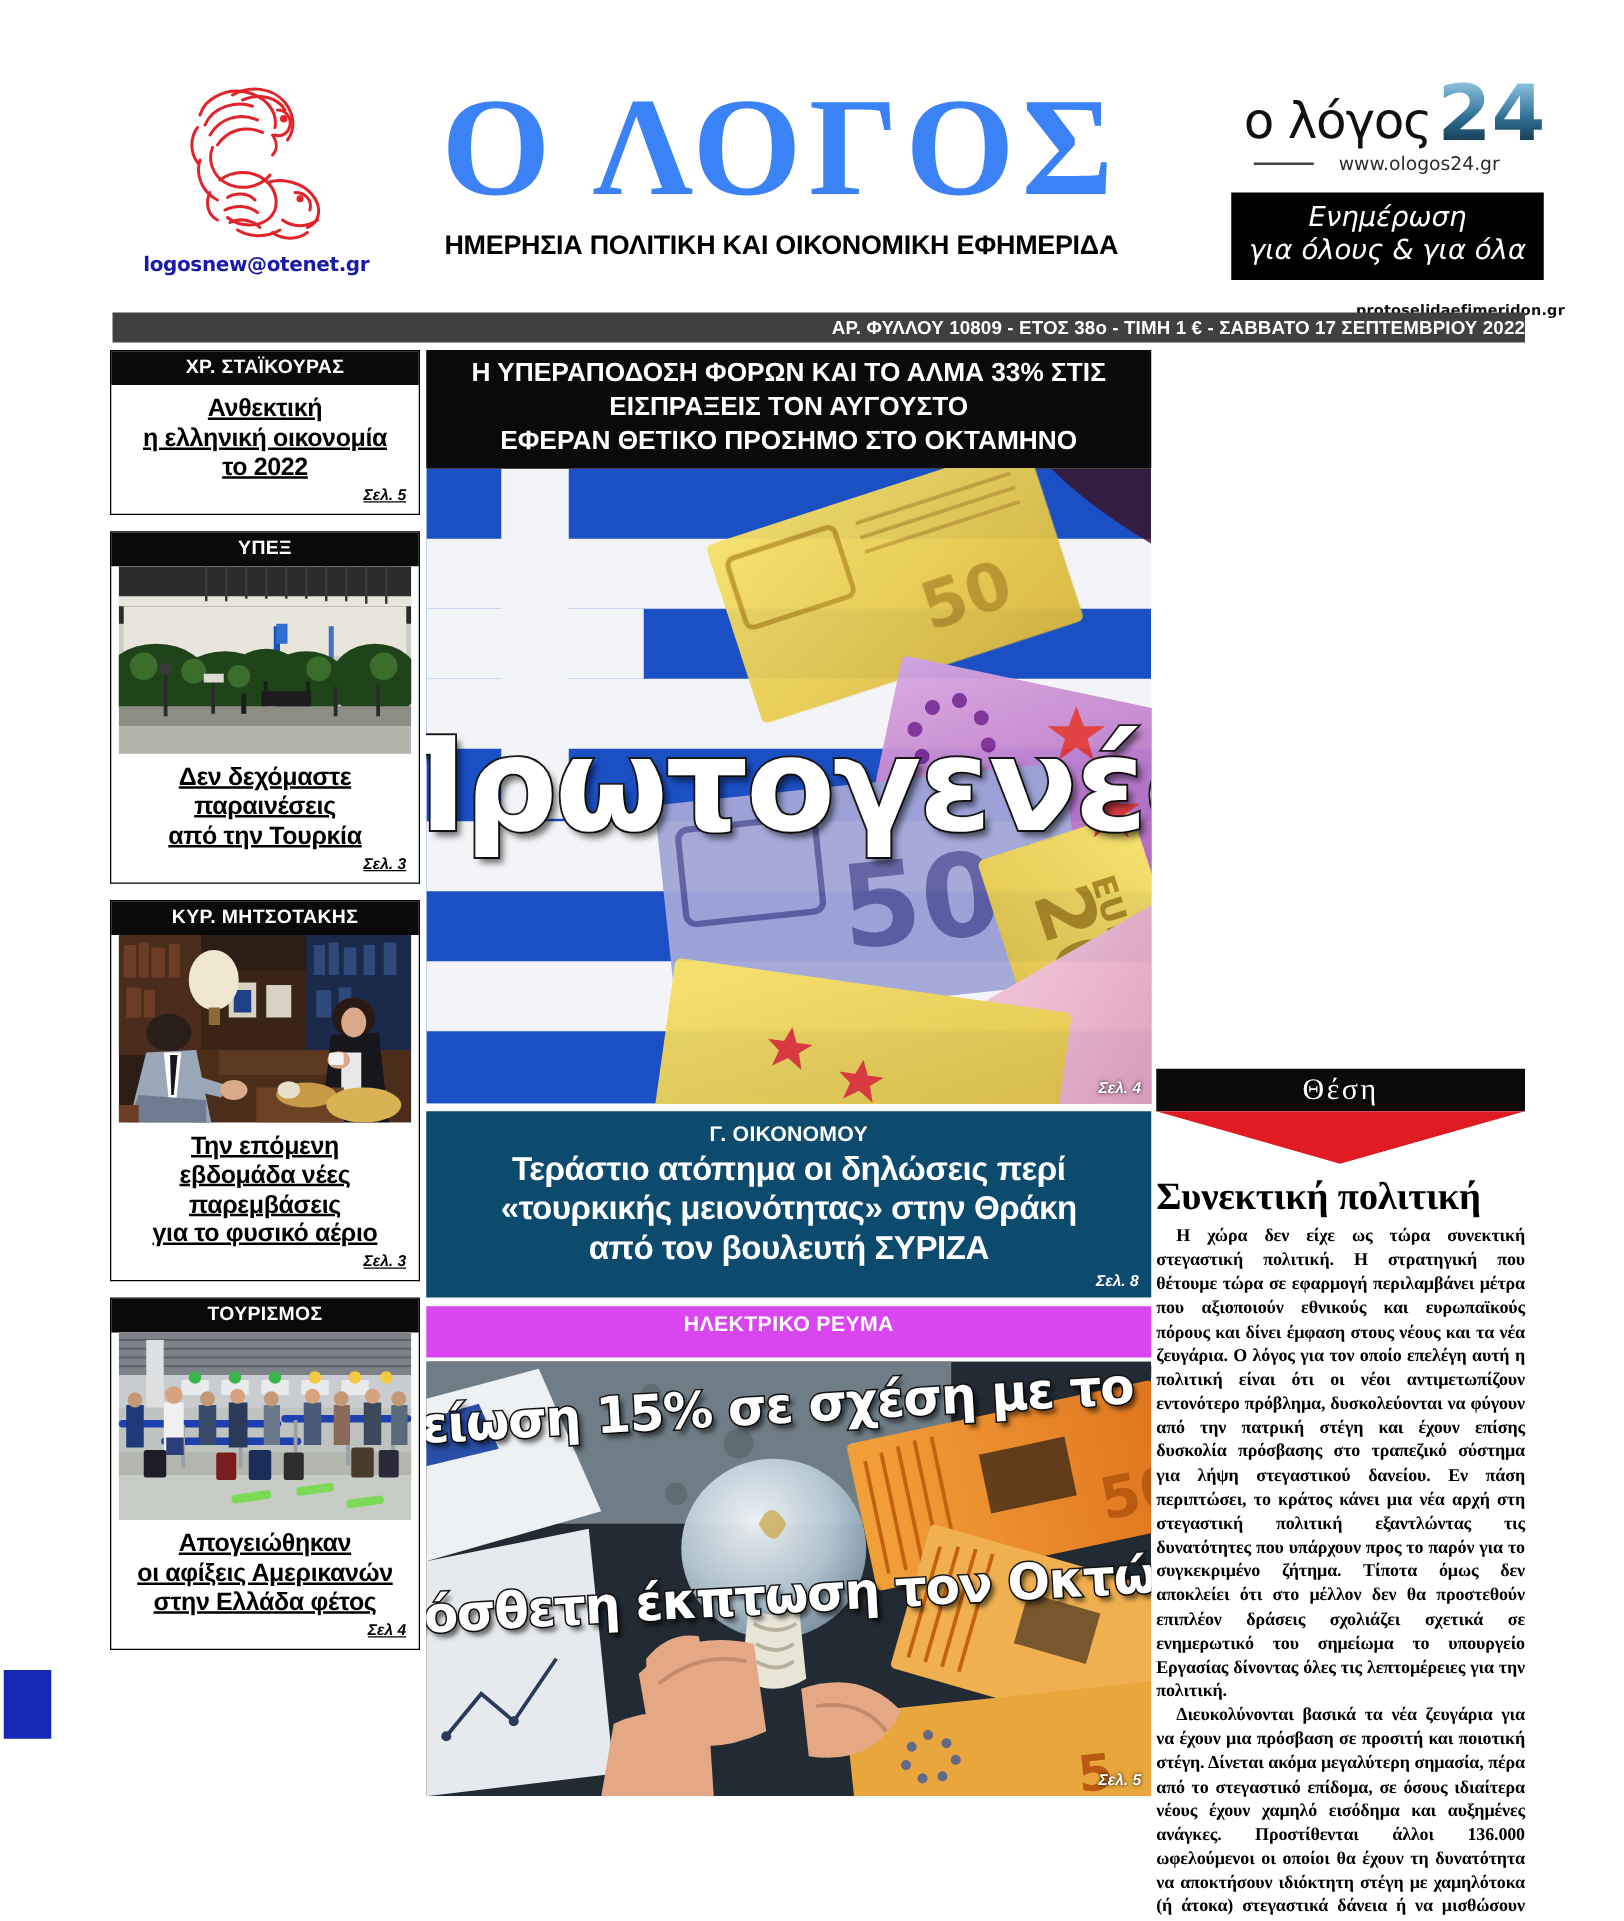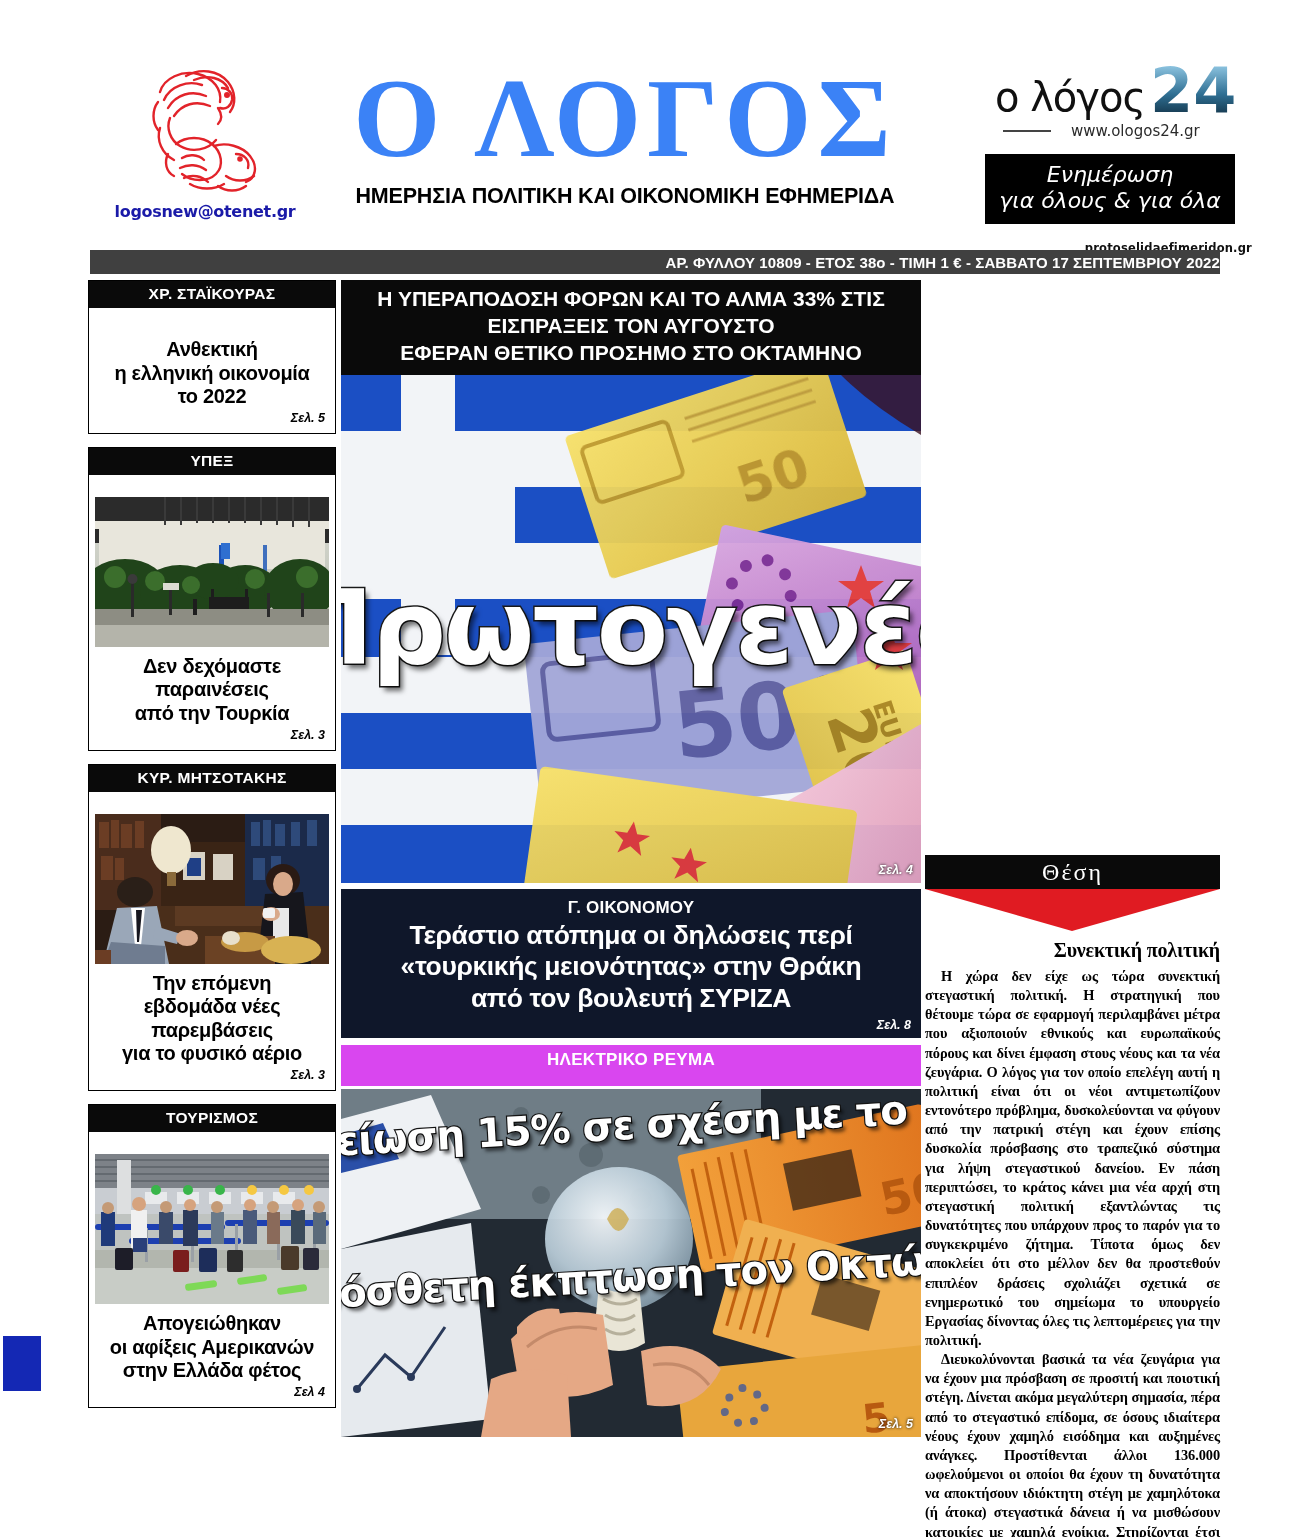--- a/index.html
+++ b/index.html
@@ -62,21 +62,21 @@
 
   
   .left-col{position:absolute;left:88px;top:280px;width:248px;}
   .mid-col{position:absolute;left:341px;top:280px;width:580px;}
   .right-col{position:absolute;left:925px;top:280px;width:295px;}
 
   
   .sbox{border:1.5px solid #000;background:#fff;margin-bottom:13px;}
   .sbox-kicker{background:#0a0a0a;color:#fff;text-align:center;
     font-size:15.5px;font-weight:bold;padding:4px 2px 5px;letter-spacing:.3px;}
-  .sbox-body{padding:22px 6px 5px;}
+  .sbox-body{padding:0 6px 5px;text-decoration:underline;}
   .sbox-photo{width:100%;height:150px;display:block;border:0;}
   .sbox-head{text-align:center;font-size:20px;font-weight:bold;line-height:1.18;
     padding:8px 2px 0;letter-spacing:-0.3px;}
   .sbox-page{text-align:right;font-size:12.5px;font-weight:bold;font-style:italic;
     padding:2px 4px 3px;}
 
   
   .lead-banner{background:#0a0a0a;color:#fff;text-align:center;
     padding:6px 10px 8px;font-size:21px;font-weight:bold;line-height:1.28;}
   .lead-photo{position:relative;width:580px;height:508px;overflow:hidden;}
@@ -91,21 +91,21 @@
     font-size:104px;line-height:.98;letter-spacing:-2px;
     -webkit-text-stroke:3px #1a1a1a;
     paint-order:stroke fill;
     text-shadow:4px 5px 5px rgba(0,0,0,.55);
   }
   .lead-title .l2{font-size:100px;margin-top:58px;}
   .lead-page{position:absolute;right:8px;bottom:6px;font-size:12.5px;font-weight:bold;
     font-style:italic;color:#fff;text-shadow:0 0 3px #000;}
 
   
-  .bluebox{background:#0f172a;color:#fff;margin-top:6px;padding:9px 10px 6px;}
+  .bluebox{background:#0c4a6e;color:#fff;margin-top:6px;padding:9px 10px 6px;}
   .bluebox .kick{text-align:center;font-size:17px;font-weight:bold;margin-bottom:2px;letter-spacing:.2px;}
   .bluebox .hd{text-align:center;font-size:26.5px;font-weight:bold;line-height:1.2;letter-spacing:-0.4px;}
   .bluebox .pg{text-align:right;font-size:12.5px;font-weight:bold;font-style:italic;margin-top:3px;}
 
   
   .elec-kicker{background:#d946ef;color:#fff;text-align:center;margin-top:7px;
     padding:5px 4px 16px;font-size:17px;font-weight:bold;letter-spacing:.3px;}
   .elec-photo{position:relative;width:580px;height:348px;overflow:hidden;margin-top:3px;}
   .elec-photo svg{display:block;width:100%;height:100%;}
   .elec-overlay{position:absolute;left:0;top:0;width:100%;height:100%;
@@ -123,22 +123,22 @@
     font-style:italic;color:#fff;text-shadow:0 0 3px #000;}
 
   
   .thesi-wrap{position:relative;width:295px;height:78px;}
   .thesi-bar{background:#0a0a0a;color:#fff;text-align:center;height:34px;
     display:flex;align-items:center;justify-content:center;
     font-family:"Liberation Serif","DejaVu Serif",serif;font-size:24px;letter-spacing:2px;}
   .thesi-tri{width:0;height:0;margin:0 auto;
     border-left:147px solid transparent;border-right:148px solid transparent;
     border-top:42px solid #e01b22;}
-  .edit-title{text-align:right;font-family:"Liberation Serif","DejaVu Serif",serif;
-    font-weight:bold;font-size:20px;margin:6px 0 5px;letter-spacing:-0.2px;}
+  .edit-title{text-align:left;font-family:"Liberation Serif","DejaVu Serif",serif;
+    font-weight:bold;font-size:31px;margin:6px 0 5px;letter-spacing:-0.2px;}
   .edit-body{font-family:"Liberation Serif","DejaVu Serif",serif;
     font-weight:bold;font-size:14.4px;line-height:1.33;text-align:justify;
     letter-spacing:-0.1px;}
   .edit-body p{margin:0 0 0;text-indent:16px;}
 
   
   .blue-square{position:absolute;left:3px;top:1336px;width:38px;height:55px;background:#1428b4;}
 </style>
 </head>
 <body>

